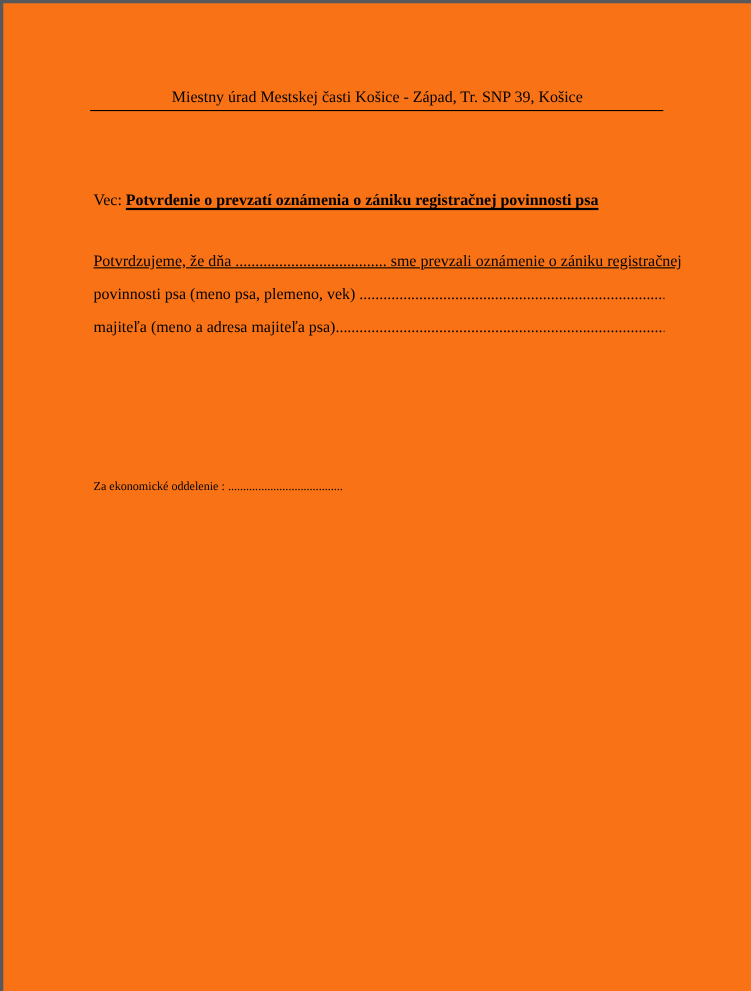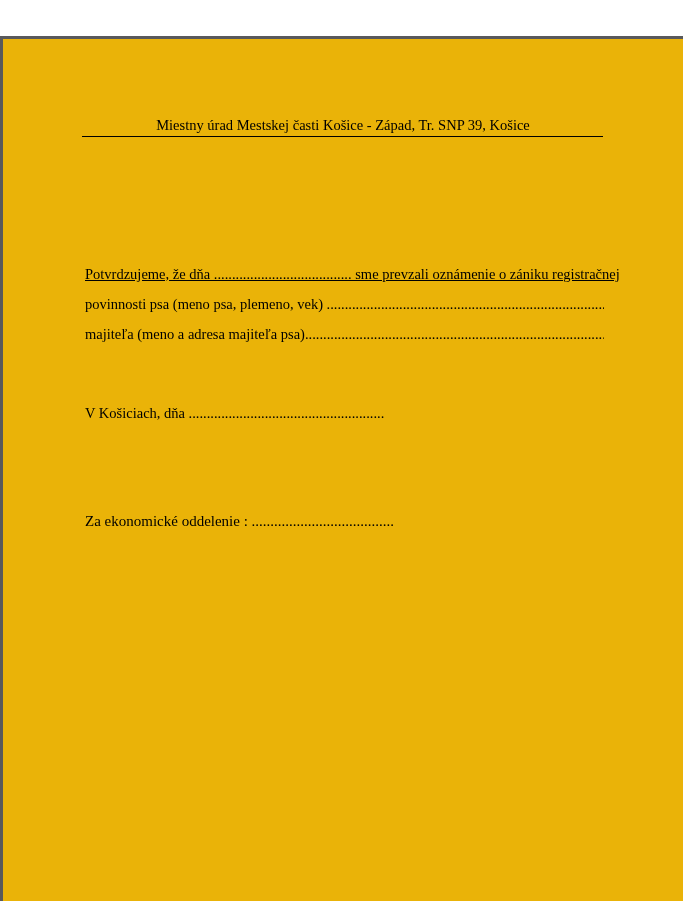--- a/index.html
+++ b/index.html
@@ -7,22 +7,21 @@
   body {
     font-family: "Liberation Serif", "DejaVu Serif", serif;
     background: #ffffff;
     position: relative;
     overflow: hidden;
     color: #000000;
   }
   .page {
     position: absolute;
     inset: 0;
-    background: #eab308;
-    margin-top: 36px;
+    background: #f97316;
   }
   .scan-edge-top {
     position: absolute;
     top: 0; left: 0;
     width: 683px; height: 3px;
     background: #59595b;
   }
   .scan-edge-left {
     position: absolute;
     top: 0; left: 0;
@@ -74,41 +73,41 @@
   .bl-3 { top: 288px; }
   .bl-4 { top: 318px; }
   .place-date {
     position: absolute;
     top: 369px; left: 85px;
     font-size: 14.5px;
     white-space: nowrap;
   }
   .signature {
     position: absolute;
-    top: 477px; left: 85px;
-    font-size: 15px;
+    top: 436px; left: 85px;
+    font-size: 11px;
     white-space: nowrap;
     text-align: center;
   }
 </style>
 </head>
 <body>
 
 <div class="page">
 
   <div class="scan-edge-top"></div>
   <div class="scan-edge-left"></div>
 
   <div class="letterhead">
     <span>Miestny úrad Mestskej časti Košice - Západ, Tr. SNP 39, Košice</span>
   </div>
   <div class="letterhead-rule"></div>
 
+  <p class="subject"><span>Vec: </span><span class="subject-title">Potvrdenie o prevzatí oznámenia o zániku registračnej povinnosti psa</span></p>
 
   <div class="body-line bl-1">Potvrdzujeme, že dňa ...................................... sme prevzali oznámenie o zániku registračnej</div>
   <div class="body-line bl-2 clip">povinnosti psa (meno psa, plemeno, vek) ....................................................................................................</div>
   <div class="body-line bl-3 clip">majiteľa (meno a adresa majiteľa psa)..........................................................................................................</div>
 
-  <p class="place-date">V Košiciach, dňa ......................................................</p>
 
   <p class="signature">Za ekonomické oddelenie : ......................................</p>
 
 </div>
 
 </body></html>

